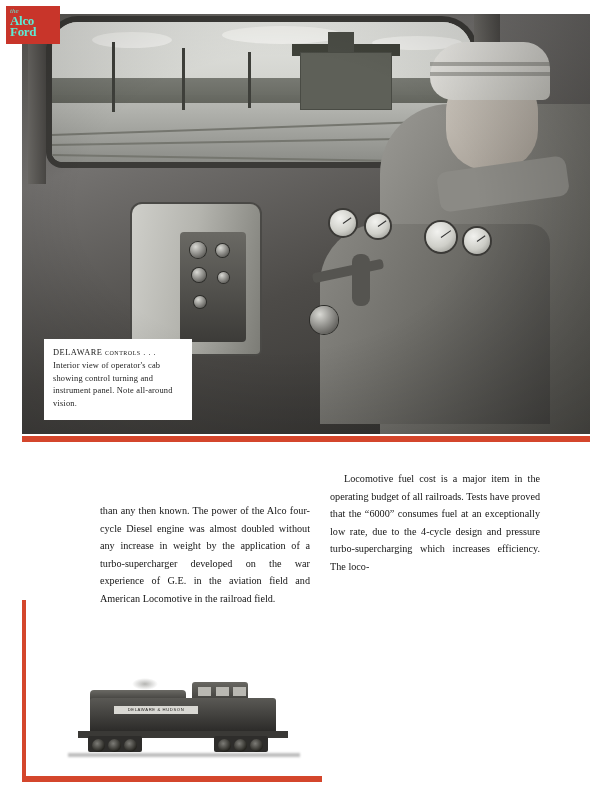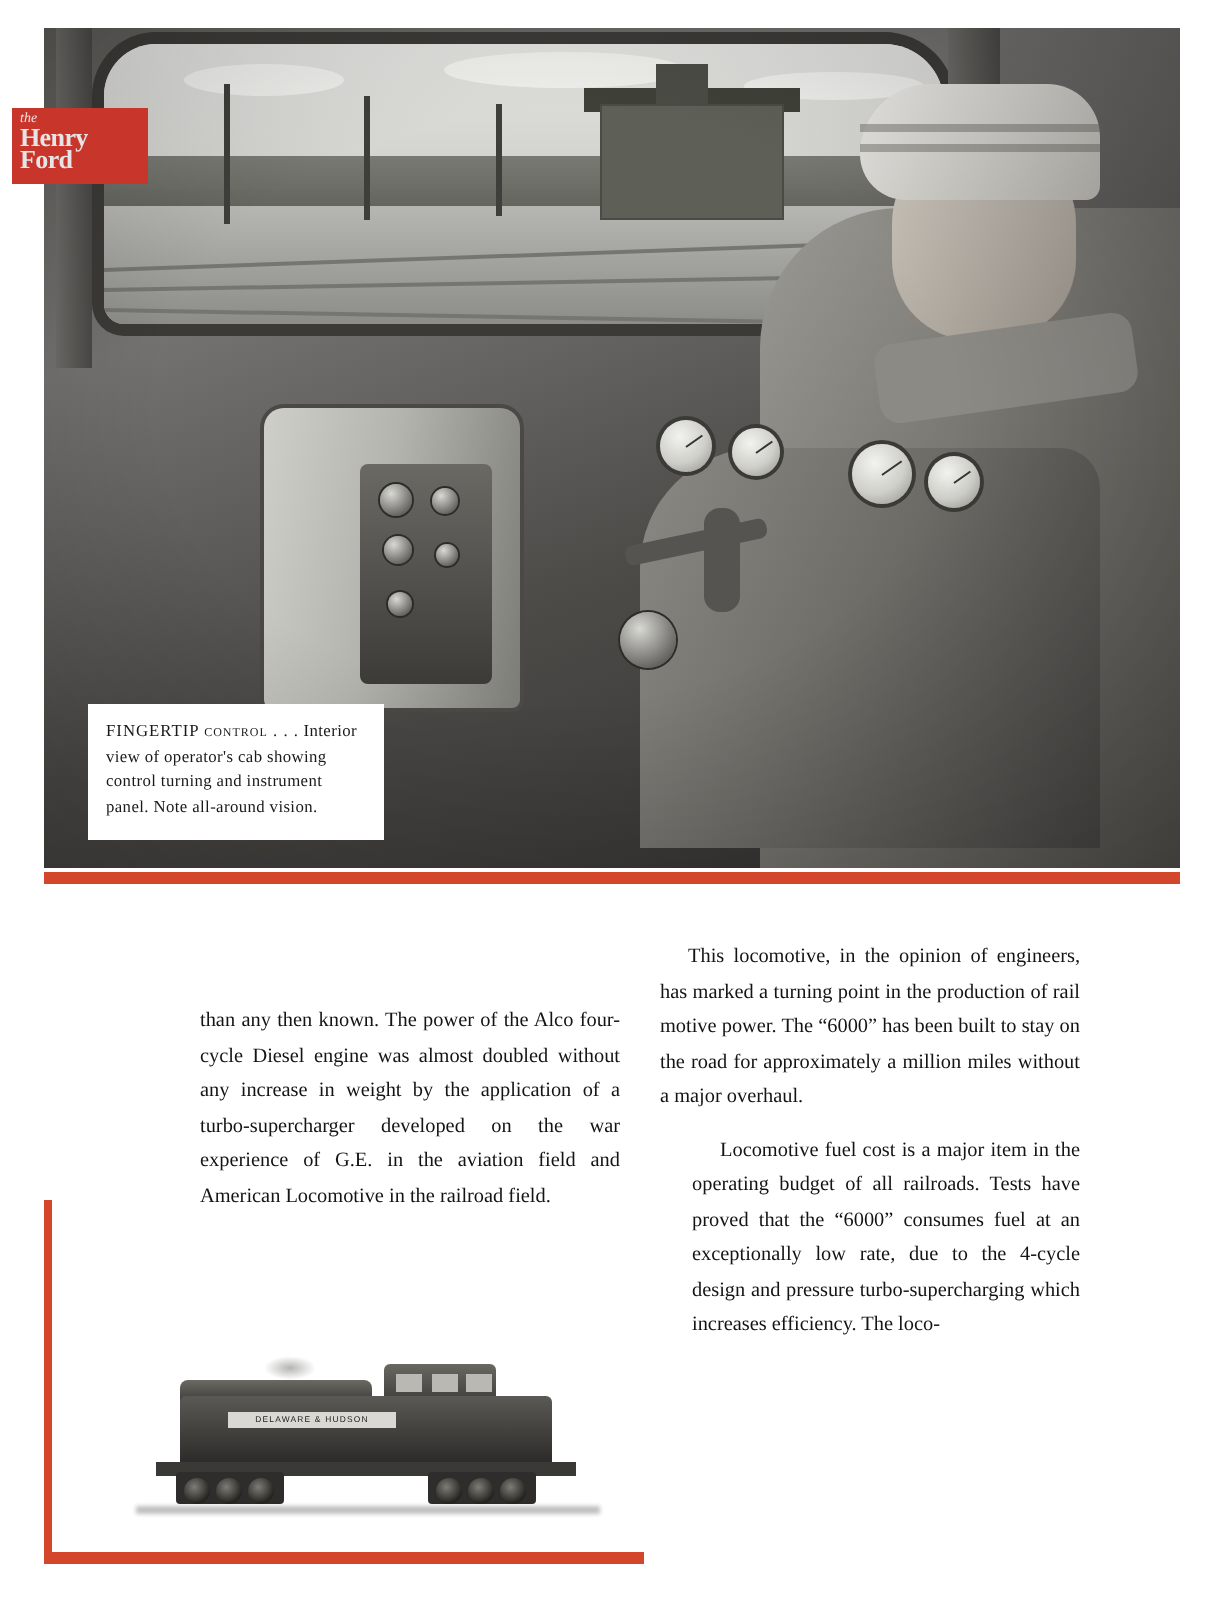--- a/index.html
+++ b/index.html
@@ -16,29 +16,28 @@
     height: 800px;
     background: #ffffff;
     overflow: hidden;
   }
 
   
   .logo-badge {
     position: absolute;
     left: 6px;
     top: 6px;
-    width: 68px;
+    width: 54px;
     height: 38px;
     background: #c8352a;
-    color: #e5e5e5;
+    color: #5eead4;
     z-index: 40;
     padding: 2px 3px;
     box-sizing: border-box;
     line-height: 1.0;
-    margin-top: 48px;
   }
   .logo-the {
     font-family: "Liberation Serif", serif;
     font-size: 7px;
     font-style: italic;
     display: block;
     margin-left: 1px;
   }
   .logo-henry, .logo-ford {
     font-family: "Liberation Serif", serif;
@@ -411,21 +410,21 @@
     background: radial-gradient(ellipse at center, rgba(120,120,115,.55), rgba(255,255,255,0) 70%);
   }
 </style>
 </head>
 <body>
 
 <div class="page">
 
   <div class="logo-badge">
     <span class="logo-the">the</span>
-    <span class="logo-henry">Henry</span>
+    <span class="logo-henry">Alco</span>
     <span class="logo-ford">Ford</span>
   </div>
 
   <div class="photo-top">
     <div class="cab-base"></div>
 
     <div class="windshield">
       <div class="sky"></div>
       <div class="cloud" style="left:40px; top:10px; width:80px; height:16px;"></div>
       <div class="cloud" style="left:170px; top:4px; width:120px; height:18px;"></div>
@@ -467,34 +466,33 @@
     <div class="gauge" style="left:344px; top:200px; width:24px; height:24px;"></div>
     <div class="gauge" style="left:404px; top:208px; width:30px; height:30px;"></div>
     <div class="gauge" style="left:442px; top:214px; width:26px; height:26px;"></div>
     <div class="brake-handle" style="left:290px; top:252px; width:72px; height:10px; transform: rotate(-12deg);"></div>
     <div class="brake-handle" style="left:330px; top:240px; width:18px; height:52px; border-radius:8px;"></div>
     <div class="knob" style="left:288px; top:292px; width:28px; height:28px;"></div>
 
     <div class="photo-vignette"></div>
 
     <div class="caption-box">
-      <p><span class="caption-lead">FINGERTIP control . . .</span> <span>Interior view of operator's cab showing control turning and instrument panel. Note all-around vision.</span></p>
+      <p><span class="caption-lead">DELAWARE controls . . .</span> <span>Interior view of operator's cab showing control turning and instrument panel. Note all-around vision.</span></p>
     </div>
   </div>
 
   <div class="rule-red-top"></div>
   <div class="rule-red-left"></div>
   <div class="rule-red-bottom"></div>
 
   <div class="col col-left">
     <p>than any then known. The power of the Alco four-cycle Diesel engine was almost doubled without any increase in weight by the application of a turbo-supercharger developed on the war experience of G.E. in the aviation field and American Locomotive in the railroad field.</p>
   </div>
 
   <div class="col col-right">
-    <p>This locomotive, in the opinion of engineers, has marked a turning point in the production of rail motive power. The “6000” has been built to stay on the road for approximately a million miles without a major overhaul.</p>
     <p>Locomotive fuel cost is a major item in the operating budget of all railroads. Tests have proved that the “6000” consumes fuel at an exceptionally low rate, due to the 4-cycle design and pressure turbo-supercharging which increases efficiency. The loco-</p>
   </div>
 
 
   <div class="loco">
     <div class="loco-smoke"></div>
     <div class="loco-hood"></div>
     <div class="loco-cab">
       <div class="loco-window" style="left:6px;"></div>
       <div class="loco-window" style="left:24px;"></div>

